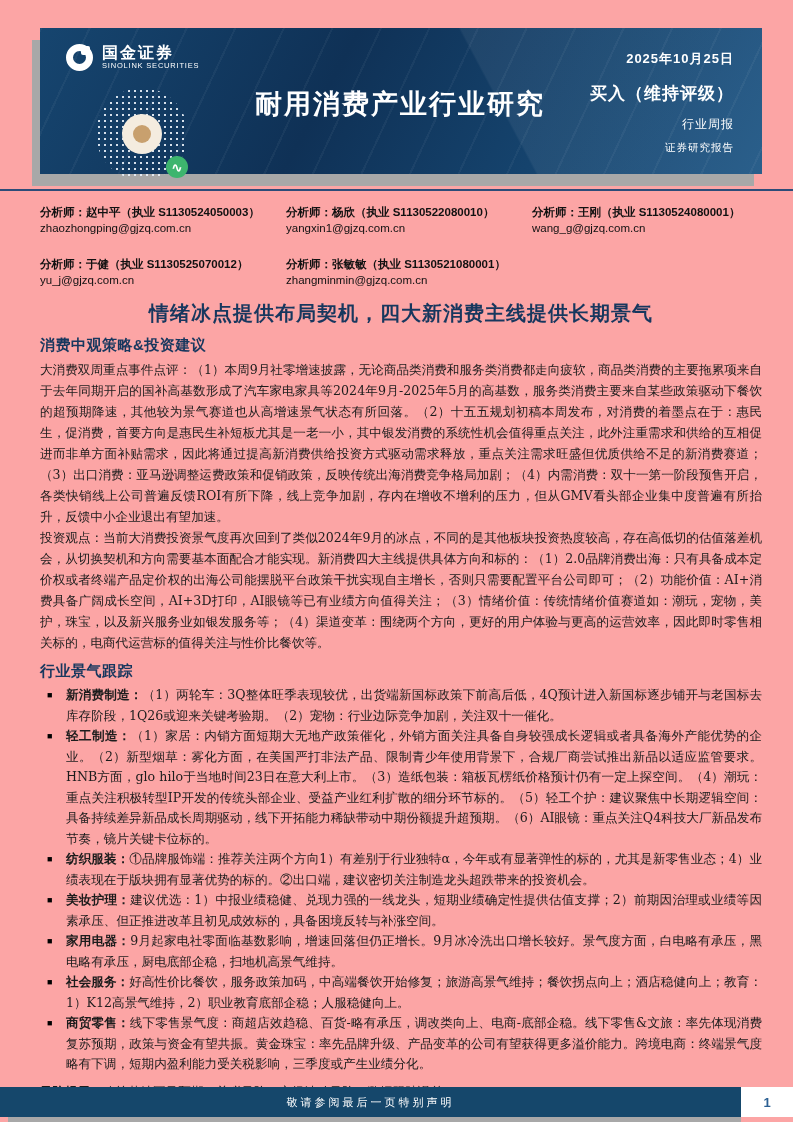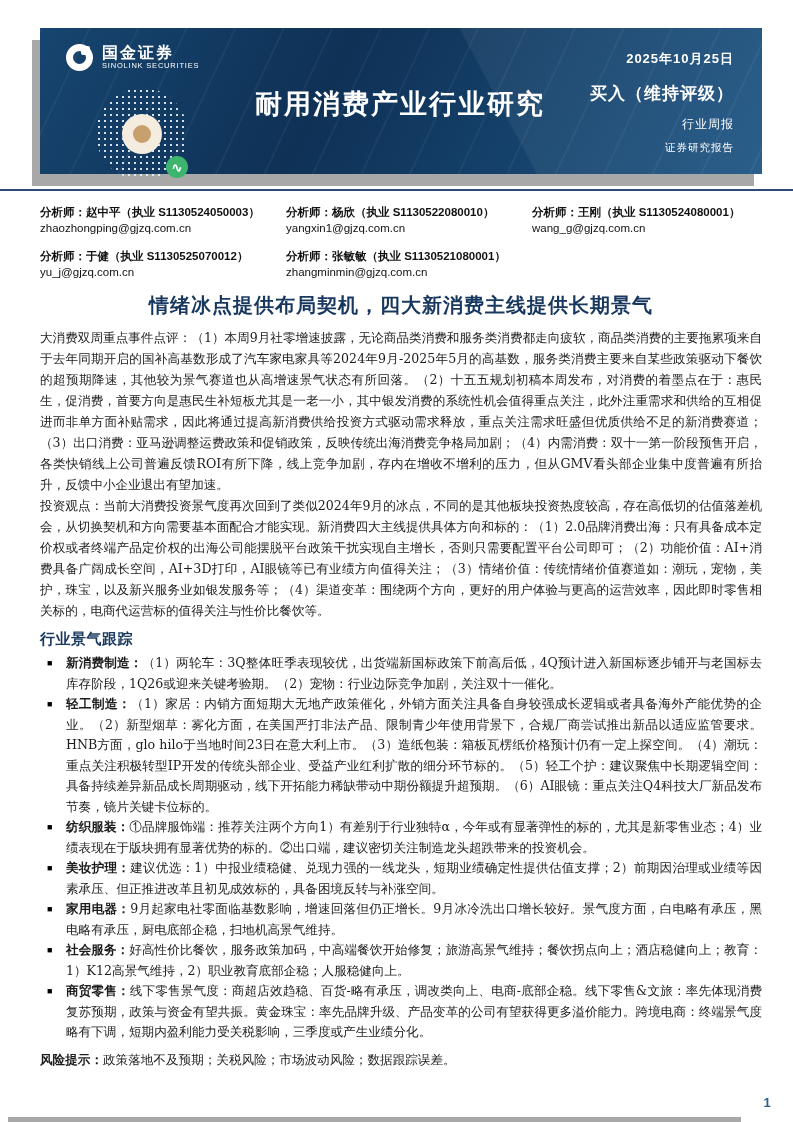--- a/index.html
+++ b/index.html
@@ -1,16 +1,16 @@
 <!DOCTYPE html>
 <html lang="zh"><head>
 <meta charset="utf-8">
 <style>
   html,body{margin:0;padding:0;background:#e8e8e8;}
-  .page{position:relative;width:793px;height:1122px;background:#ffffff;overflow:hidden;
+  .page{position:relative;width:793px;height:1122px;background:#fca5a5;overflow:hidden;
         font-family:"Liberation Sans",sans-serif;margin:0 auto;}
   
   .banner{position:absolute;left:40px;top:28px;width:722px;height:146px;color:#fff;
           background:linear-gradient(118deg,#16456f 0%,#0f3156 40%,#15436d 70%,#1d5584 100%);
           box-shadow:-8px 12px 0 #a8a8a8;}
   .banner::before{content:"";position:absolute;inset:0;
           background:
             linear-gradient(62deg,transparent 62%,rgba(255,255,255,0.06) 62.3%),
             repeating-linear-gradient(115deg,rgba(255,255,255,0.045) 0 2px,transparent 2px 44px);}
   .logo-row{position:absolute;left:26px;top:16px;display:flex;gap:9px;align-items:center;}
@@ -32,21 +32,21 @@
       font-size:27px;font-weight:bold;letter-spacing:2px;}
   .rating-block{position:absolute;right:28px;top:54px;text-align:right;}
   .rating{font-size:17px;font-weight:bold;letter-spacing:1px;font-family:Liberation Serif, serif;}
   .rtype{font-size:12px;font-weight:normal;margin-top:11px;letter-spacing:1px;}
   .rcat{font-size:10.5px;margin-top:8px;letter-spacing:1px;}
   
   .rule{position:absolute;left:0;top:189px;width:793px;height:2px;background:#2c4c78;}
   
   .content{position:absolute;left:40px;top:201px;width:722px;color:#111;}
   .institute{font-size:12px;font-weight:bold;}
-  .agrid{display:grid;grid-template-columns:246px 246px auto;row-gap:15px;margin-top:4px;}
+  .agrid{display:grid;grid-template-columns:246px 246px auto;row-gap:23px;margin-top:4px;}
   .aline{font-size:11.5px;font-weight:bold;line-height:15px;}
   .aemail{font-size:11.5px;color:#111;text-decoration:none;display:block;margin-top:2px;}
   .main-title{margin:14px 0 8px;text-align:center;font-size:20px;color:#17375e;font-weight:bold;letter-spacing:1px;}
   .sec{margin:9px 0 4px;font-size:15px;color:#17375e;font-weight:bold;letter-spacing:0.5px;}
   .body{margin:0;font-family:"DejaVu Serif",serif;font-size:12.6px;line-height:21px;text-align:justify;color:#1c1c1c;}
   .bullets{margin-top:2px;}
   .bullet{display:flex;}
   .bmark{flex:0 0 26px;font-size:9px;line-height:20.5px;padding-left:7px;box-sizing:border-box;color:#000;}
   .btext{margin:0;flex:1;font-family:"DejaVu Serif",serif;font-size:12.6px;line-height:20.5px;text-align:justify;color:#1c1c1c;}
   .blabel{font-weight:bold;}
@@ -107,20 +107,21 @@
         <a class="aemail">yu_j@gjzq.com.cn</a>
       </div>
       <div class="acell">
         <div class="aline"><span>分析师：</span><span>张敏敏</span><span>（执业 S1130521080001）</span></div>
         <a class="aemail">zhangminmin@gjzq.com.cn</a>
       </div>
     </div>
 
     <h1 class="main-title">情绪冰点提供布局契机，四大新消费主线提供长期景气</h1>
 
+    <h2 class="sec">消费中观策略&amp;投资建议</h2>
     <p class="body">大消费双周重点事件点评：（1）本周9月社零增速披露，无论商品类消费和服务类消费都走向疲软，商品类消费的主要拖累项来自于去年同期开启的国补高基数形成了汽车家电家具等2024年9月-2025年5月的高基数，服务类消费主要来自某些政策驱动下餐饮的超预期降速，其他较为景气赛道也从高增速景气状态有所回落。（2）十五五规划初稿本周发布，对消费的着墨点在于：惠民生，促消费，首要方向是惠民生补短板尤其是一老一小，其中银发消费的系统性机会值得重点关注，此外注重需求和供给的互相促进而非单方面补贴需求，因此将通过提高新消费供给投资方式驱动需求释放，重点关注需求旺盛但优质供给不足的新消费赛道；（3）出口消费：亚马逊调整运费政策和促销政策，反映传统出海消费竞争格局加剧；（4）内需消费：双十一第一阶段预售开启，各类快销线上公司普遍反馈ROI有所下降，线上竞争加剧，存内在增收不增利的压力，但从GMV看头部企业集中度普遍有所抬升，反馈中小企业退出有望加速。</p>
     <p class="body">投资观点：当前大消费投资景气度再次回到了类似2024年9月的冰点，不同的是其他板块投资热度较高，存在高低切的估值落差机会，从切换契机和方向需要基本面配合才能实现。新消费四大主线提供具体方向和标的：（1）2.0品牌消费出海：只有具备成本定价权或者终端产品定价权的出海公司能摆脱平台政策干扰实现自主增长，否则只需要配置平台公司即可；（2）功能价值：AI+消费具备广阔成长空间，AI+3D打印，AI眼镜等已有业绩方向值得关注；（3）情绪价值：传统情绪价值赛道如：潮玩，宠物，美护，珠宝，以及新兴服务业如银发服务等；（4）渠道变革：围绕两个方向，更好的用户体验与更高的运营效率，因此即时零售相关标的，电商代运营标的值得关注与性价比餐饮等。</p>
 
     <h2 class="sec">行业景气跟踪</h2>
     <div class="bullets">
       <div class="bullet">
         <span class="bmark">■</span>
         <p class="btext"><span class="blabel">新消费制造：</span><span>（1）两轮车：3Q整体旺季表现较优，出货端新国标政策下前高后低，4Q预计进入新国标逐步铺开与老国标去库存阶段，1Q26或迎来关键考验期。（2）宠物：行业边际竞争加剧，关注双十一催化。</span></p>
       </div>
       <div class="bullet">
@@ -146,16 +147,19 @@
       <div class="bullet">
         <span class="bmark">■</span>
         <p class="btext"><span class="blabel">商贸零售：</span><span>线下零售景气度：商超店效趋稳、百货-略有承压，调改类向上、电商-底部企稳。线下零售&amp;文旅：率先体现消费复苏预期，政策与资金有望共振。黄金珠宝：率先品牌升级、产品变革的公司有望获得更多溢价能力。跨境电商：终端景气度略有下调，短期内盈利能力受关税影响，三季度或产生业绩分化。</span></p>
       </div>
     </div>
 
     <p class="risk"><span class="blabel">风险提示：</span><span>政策落地不及预期；关税风险；市场波动风险；数据跟踪误差。</span></p>
 
   </div>
 
+  <div class="fbar">
+    <span>敬请参阅最后一页特别声明</span>
+  </div>
   <div class="fshadow"></div>
   <div class="fpage">1</div>
 
 </div>
 
 </body></html>

